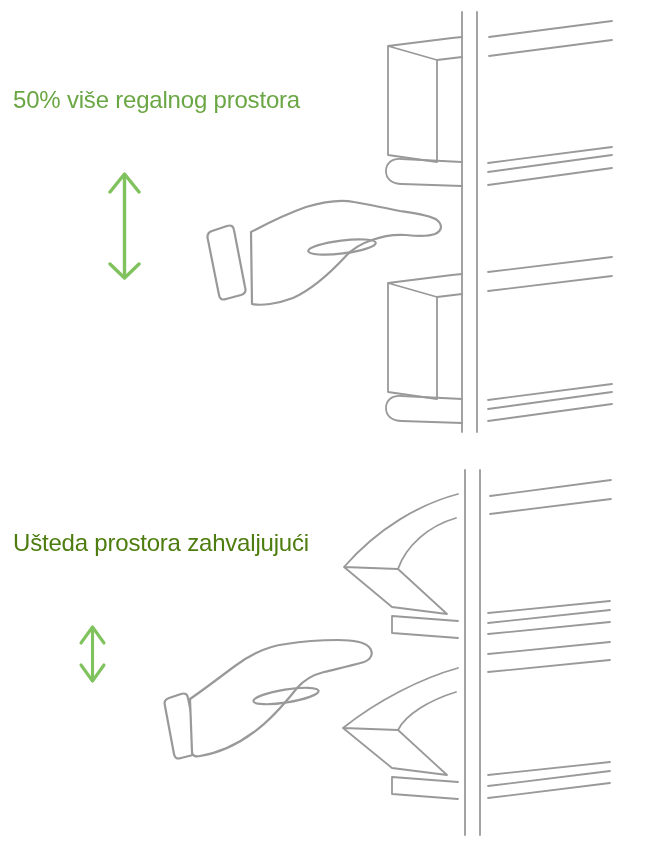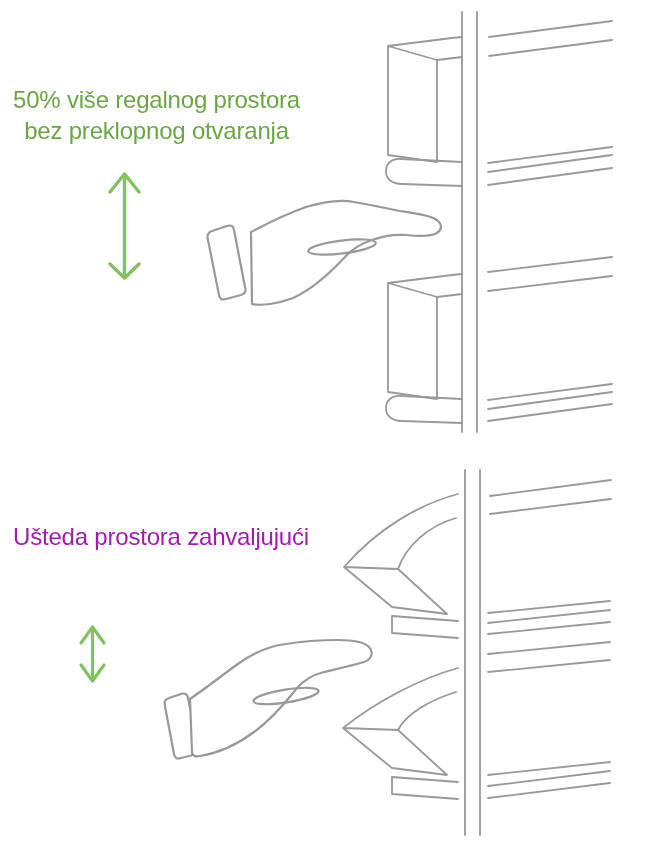--- a/index.html
+++ b/index.html
@@ -1,41 +1,40 @@
 <!DOCTYPE html>
 <html><head>
 <meta charset="utf-8">
 <style>
   html,body{margin:0;padding:0;background:#fff;}
   #canvas{
     position:relative;width:670px;height:844px;overflow:hidden;
-    font-family:"Liberation Sans", sans-serif;background:#fff;text-align:center;
+    font-family:"Liberation Sans", sans-serif;background:#fff;
   }
   .caption{
     position:absolute;left:13px;font-size:24px;line-height:31px;
     letter-spacing:-0.2px;font-weight:400;
   }
   .caption-top{top:84px;}
   .caption-bottom{top:521px;}
   .arrow{position:absolute;}
   .arrow-top{left:108px;top:168px;}
   .arrow-bottom{left:78px;top:622px;}
   .art{position:absolute;left:0;top:0;}
 </style>
 </head>
 <body>
 
 <div id="canvas" style="background-color: rgb(255, 255, 255);">
 
   <div class="caption caption-top" style="color: rgb(106, 167, 68);">
     <div>50% više regalnog prostora</div>
-    <div>bez preklopnog otvaranja</div>
   </div>
 
-  <div class="caption caption-bottom" style="color: #a21caf;">
+  <div class="caption caption-bottom" style="color: #4d7c0f; margin-top: 6px;">
     <div>Ušteda prostora zahvaljujući</div>
   </div>
 
   <svg class="arrow arrow-top" width="33" height="116" viewBox="0 0 33 116">
     <g fill="none" stroke-width="3.4" stroke-linecap="round" stroke-linejoin="round" stroke="#80c25e">
       <path d="M16.5,7 L16.5,109"></path>
       <path d="M2,24 L16.5,6 L31,24"></path>
       <path d="M2,96 L16.5,110 L31,96"></path>
     </g>
   </svg>

